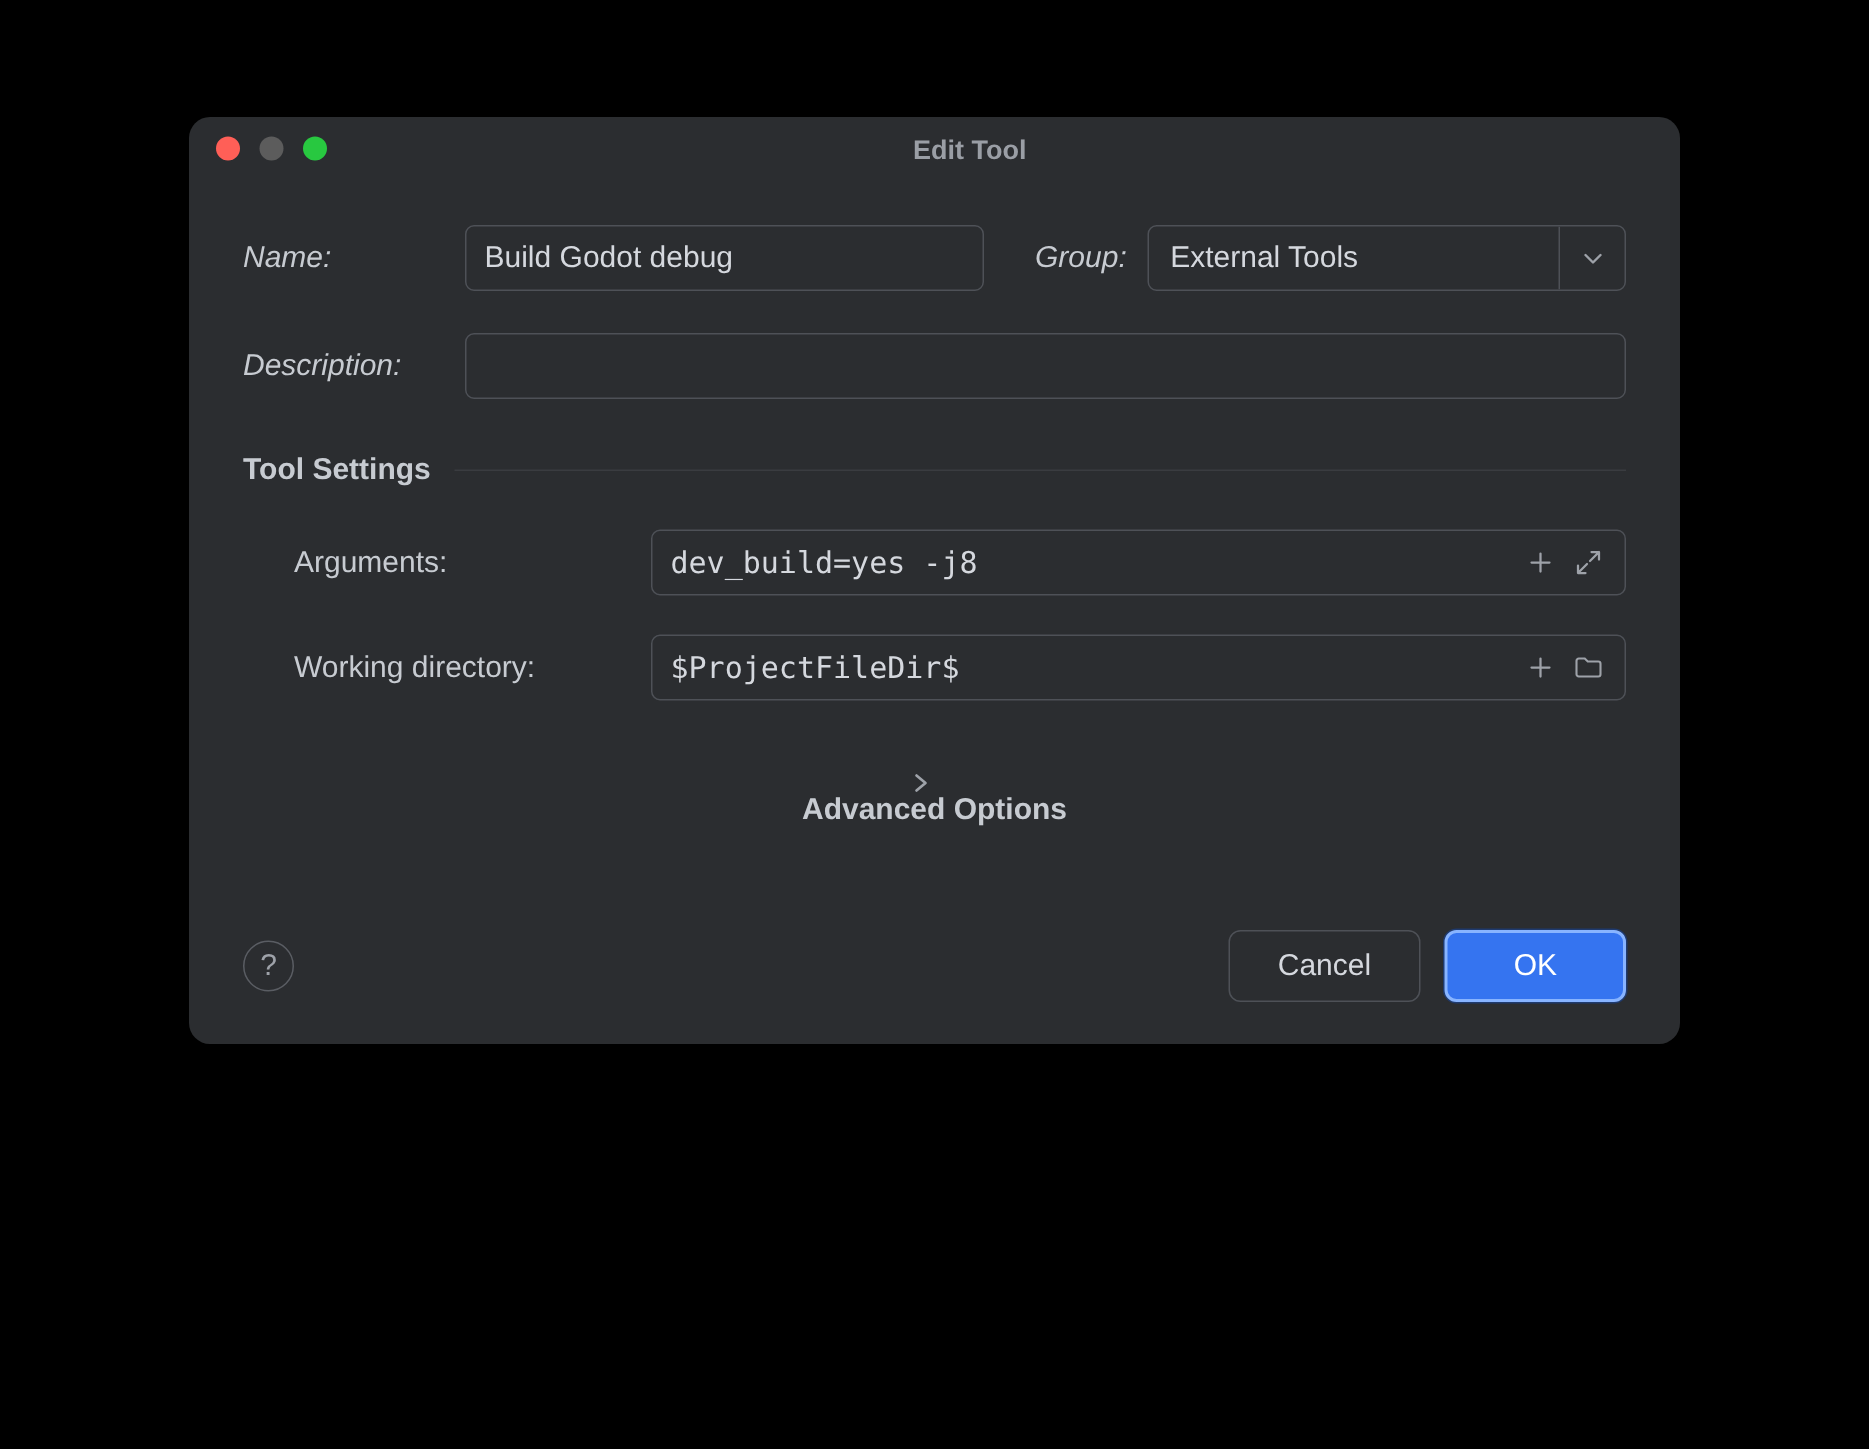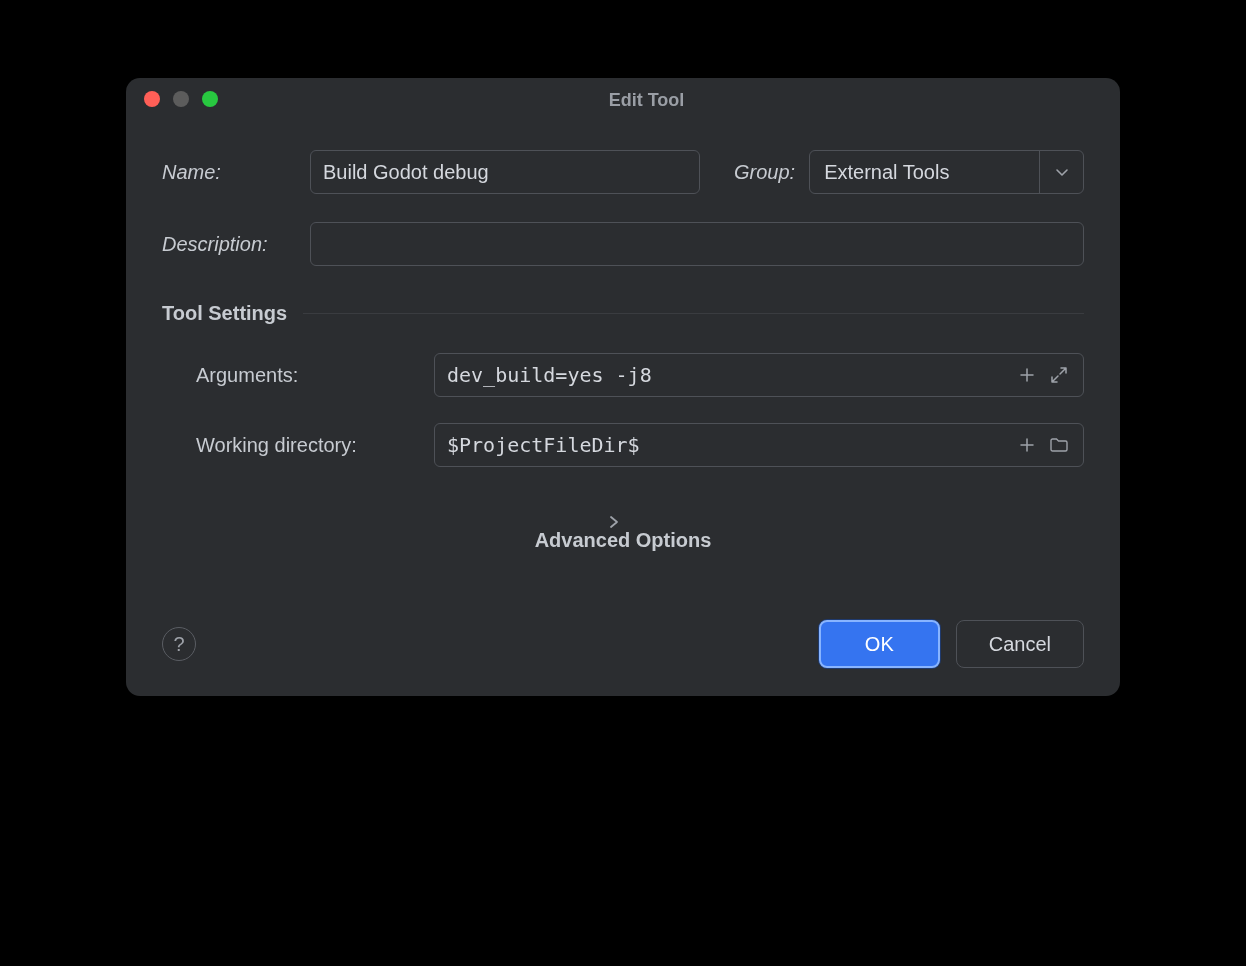--- a/index.html
+++ b/index.html
@@ -79,21 +79,21 @@
     input.text {
       background: #2b2d30;
       border: 1px solid #4e5157;
       border-radius: 6px;
       color: #d5d8de;
       font-size: 20px;
       padding: 8px 12px;
       height: 44px;
       outline: none;
     }
-    .name-input { width: 390px; }
+    .name-input { width: 346px; }
     .desc-input { flex: 1; }
     .combo {
       display: flex;
       align-items: center;
       border: 1px solid #4e5157;
       border-radius: 6px;
       height: 44px;
       overflow: hidden;
       flex: 1;
     }
@@ -318,17 +318,17 @@
       <div class="section-line"></div>
     </div>
 
   </div>
 
   <div class="footer">
     <div class="help-btn">
       <span>?</span>
     </div>
     <div class="spacer"></div>
+    <div class="btn">Cancel</div>
     <div class="btn btn-primary">OK</div>
-    <div class="btn">Cancel</div>
   </div>
 
 </div>
 
 </body></html>

